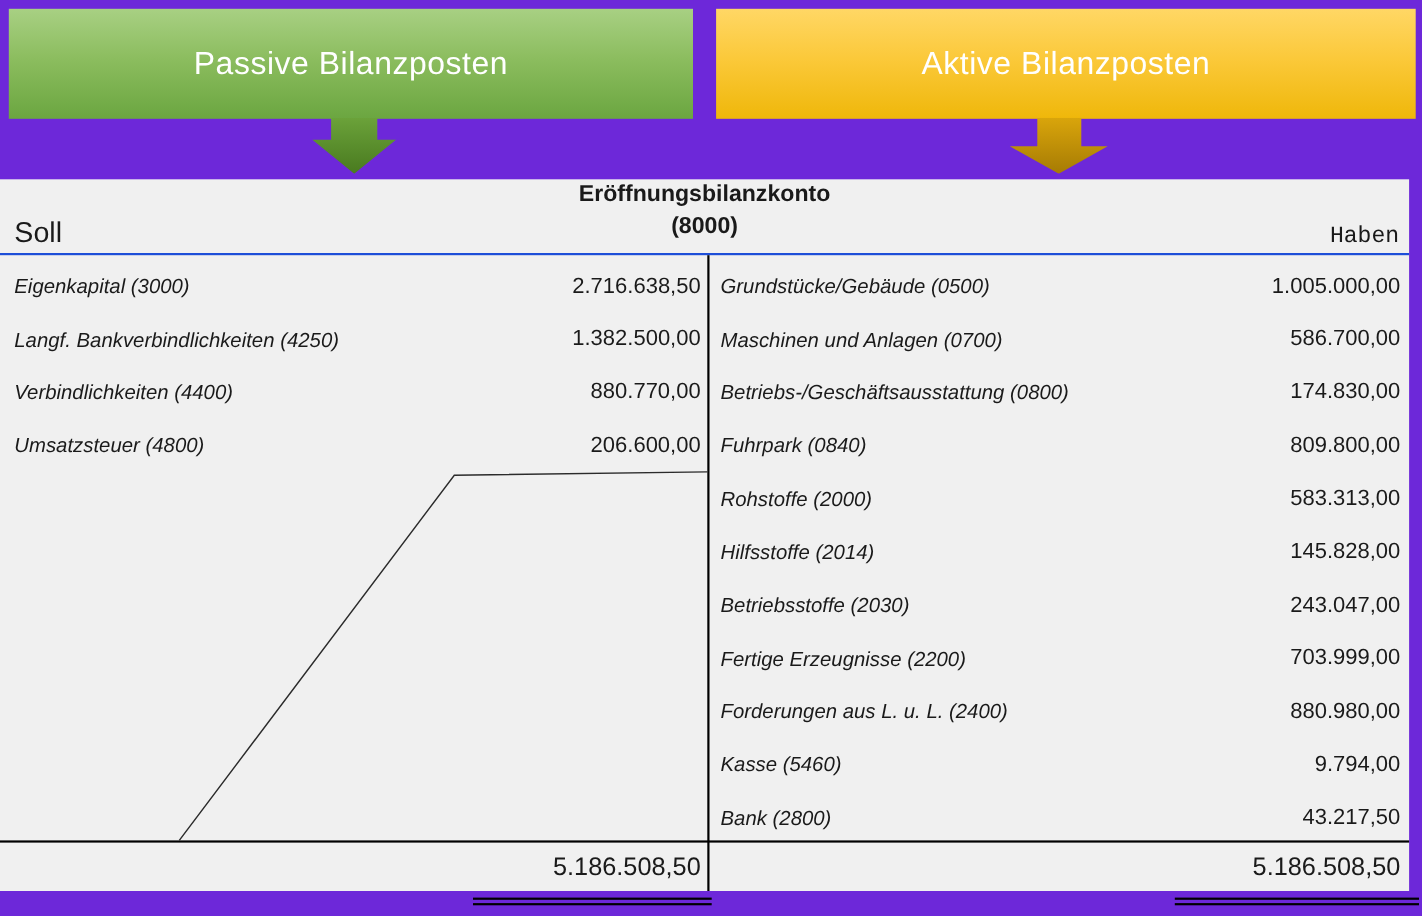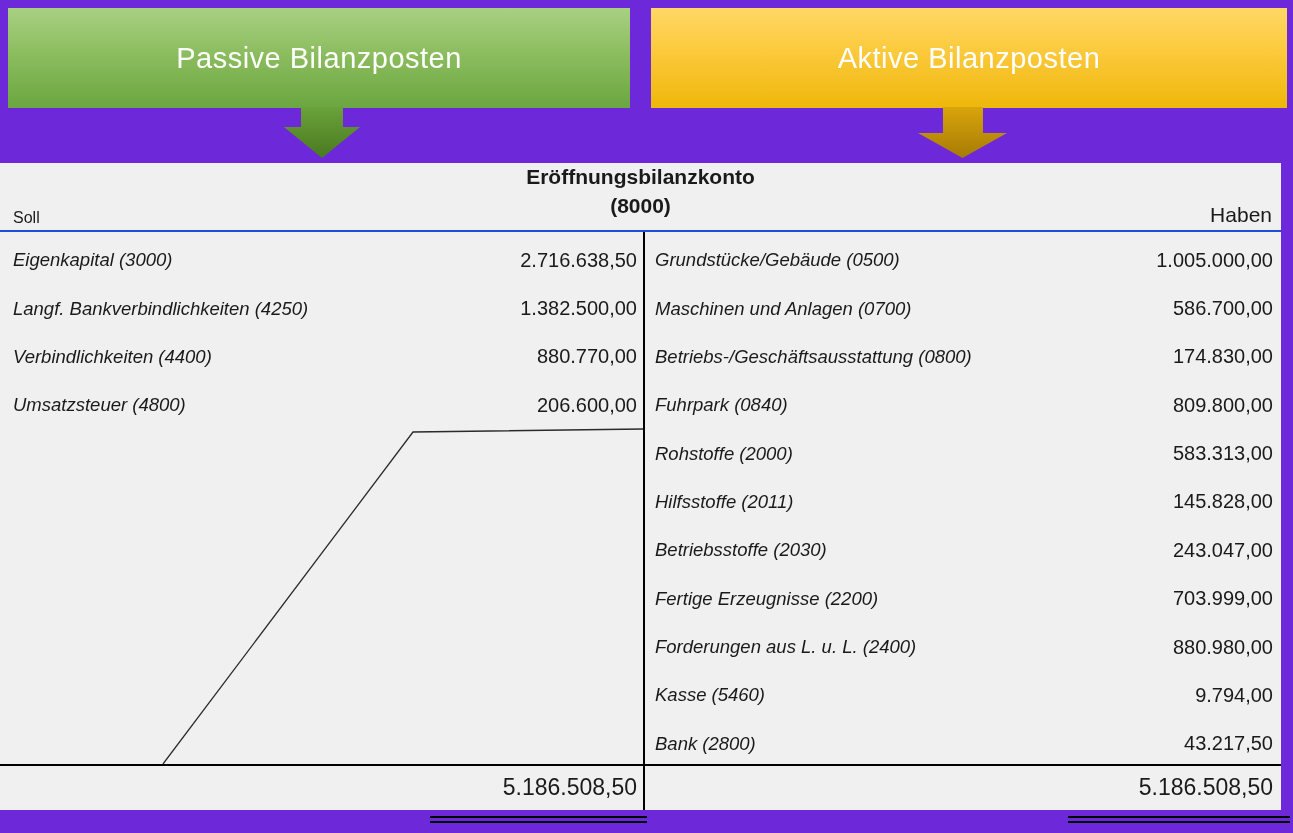--- a/index.html
+++ b/index.html
@@ -15,22 +15,22 @@
   .arrow-svg { position:absolute; top:107px; }
   .arrow-green-pos { left:284px; }
   .arrow-gold-pos  { left:918px; }
 
   
   .taccount { position:absolute; left:0; top:163px; width:1281px; height:647px; background:#f0f0f0; }
 
   .thead { position:relative; height:69px; border-bottom:2px solid #1d4ed8; }
   .t-title  { position:absolute; top:2px;  left:0; width:100%; text-align:center; font-weight:bold; font-size:21px; }
   .t-number { position:absolute; top:31px; left:0; width:100%; text-align:center; font-weight:bold; font-size:21px; }
-  .t-soll  { position:absolute; left:13px;  bottom:3px; font-size:16px; }
-  .t-haben { position:absolute; right:9px;  bottom:3px; font-size:21px; }
+  .t-soll  { position:absolute; left:13px;  bottom:3px; font-size:26px; }
+  .t-haben { position:absolute; right:9px;  bottom:3px; font-size:21px;font-family:Liberation Mono, monospace; }
 
   .tbody { position:relative; height:534px; border-bottom:2px solid #000; }
   .col { position:absolute; top:4px; }
   .col-left  { left:0;    width:643px; }
   .col-right { left:645px; right:0; }
   .row { height:48.36px; display:flex; justify-content:space-between; align-items:center; }
   .col-left  .row { padding:0 6px 0 13px; }
   .col-right .row { padding:0 8px 0 10px; }
   .nm  { font-style:italic; font-size:18.5px; white-space:nowrap; }
   .amt { font-size:20px; white-space:nowrap; }
@@ -128,21 +128,21 @@
         </div>
         <div class="row">
           <span class="nm">Fuhrpark (0840)</span>
           <span class="amt">809.800,00</span>
         </div>
         <div class="row">
           <span class="nm">Rohstoffe (2000)</span>
           <span class="amt">583.313,00</span>
         </div>
         <div class="row">
-          <span class="nm">Hilfsstoffe (2011)</span>
+          <span class="nm">Hilfsstoffe (2014)</span>
           <span class="amt">145.828,00</span>
         </div>
         <div class="row">
           <span class="nm">Betriebsstoffe (2030)</span>
           <span class="amt">243.047,00</span>
         </div>
         <div class="row">
           <span class="nm">Fertige Erzeugnisse (2200)</span>
           <span class="amt">703.999,00</span>
         </div>

